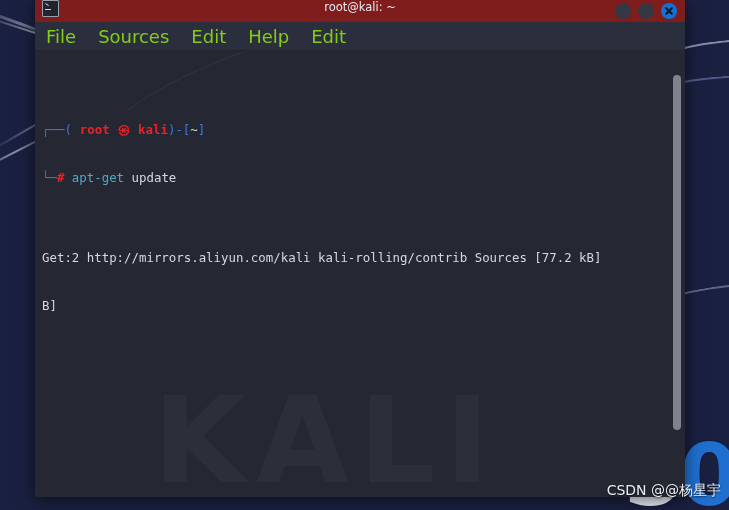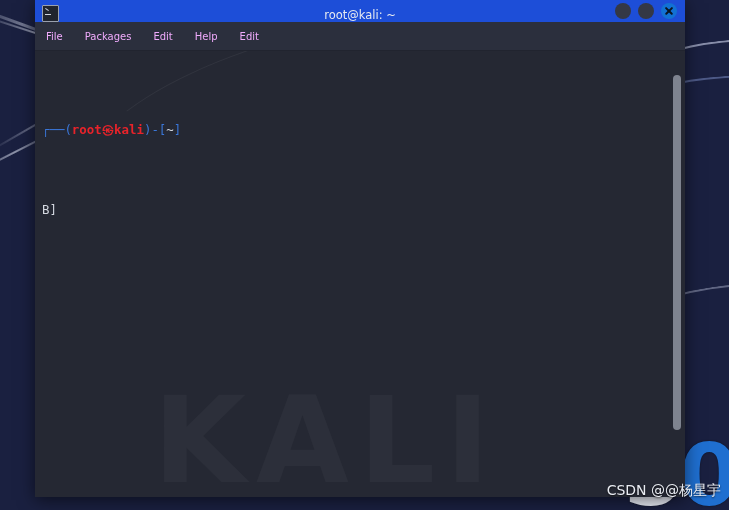--- a/index.html
+++ b/index.html
@@ -58,23 +58,23 @@
     width: 650px; height: 497px;
     background: #252833;
     box-shadow: 0 3px 16px rgba(0,0,0,0.55);
     display: flex; flex-direction: column;
     overflow: hidden;
   }
 
   
   #titlebar {
     height: 22px; flex: 0 0 22px;
-    background: #1d4ed8;
-    position: relative;
-    display: flex; align-items: flex-end;
+    background: #7f1d1d;
+    position: relative;
+    display: flex; align-items: flex-start;
   }
   #title-icon {
     width: 15px; height: 15px;
     margin-left: 7px;
     background: #20242e;
     border: 1px solid #9aa0ad;
     border-radius: 1px;
     position: relative;
     flex: 0 0 auto;
   }
@@ -118,22 +118,22 @@
   
   #menubar {
     height: 28px; flex: 0 0 28px;
     background: #2b2f3d;
     display: flex; align-items: center;
     padding-left: 10px;
     gap: 20px;
     border-bottom: 1px solid #21242f;
   }
   .menu-item {
-    font-size: 10px;
-    color: #f0abfc;
+    font-size: 18px;
+    color: #84cc16;
     font-family: "DejaVu Sans", sans-serif;
     cursor: default;
     padding: 2px 1px;
   }
 
   
   #term {
     flex: 1 1 auto;
     position: relative;
     background: #252833;
@@ -169,21 +169,21 @@
     font-family: "DejaVu Sans Mono", monospace;
     font-size: 12.4px;
     line-height: 16px;
     color: #d4d8e0;
     white-space: pre;
     letter-spacing: 0px;
   }
   .ln { height: 16px; }
 
   .c-blue   { color: #3a76d8; }
-  .c-red    { color: #e8232a; font-weight: bold; }
+  .c-red    { color: #e8232a; font-weight: bold; margin-left: 8px; }
   .c-redsym { color: #e8232a; font-weight: bold; }
   .c-cyan   { color: #4ea8c8; }
   .c-white  { color: #d4d8e0; }
 
   
   #scrollbar-track {
     position: absolute;
     right: 2px; top: 6px; bottom: 6px;
     width: 8px;
     background: transparent;
@@ -230,36 +230,38 @@
     <div id="title-text">root@kali: ~</div>
     <div id="winbtns">
       <div class="winbtn"></div>
       <div class="winbtn"></div>
       <div class="winbtn close"></div>
     </div>
   </div>
 
   <div id="menubar">
     <div class="menu-item">File</div>
-    <div class="menu-item">Packages</div>
+    <div class="menu-item">Sources</div>
     <div class="menu-item">Edit</div>
     <div class="menu-item">Help</div>
     <div class="menu-item">Edit</div>
   </div>
 
   <div id="term">
     <div id="term-arc"></div>
     <div id="term-watermark">KALI</div>
 
     <div id="term-content">
 
       
       <div class="ln"><span class="c-blue">┌──(</span><span class="c-red">root</span><span class="c-red">㉿</span><span class="c-red">kali</span><span class="c-blue">)-[</span><span class="c-white">~</span><span class="c-blue">]</span></div>
-
-      
+      <div class="ln"><span class="c-blue">└─</span><span class="c-redsym">#</span><span class="c-white"> </span><span class="c-cyan">apt-get</span><span class="c-white"> </span><span class="c-white">update</span></div>
+
+      
+      <div class="ln">Get:2 http://mirrors.aliyun.com/kali kali-rolling/contrib Sources [77.2 kB]</div>
       <div class="ln">B]</div>
       
       
       
       
       
       
       
       
       

